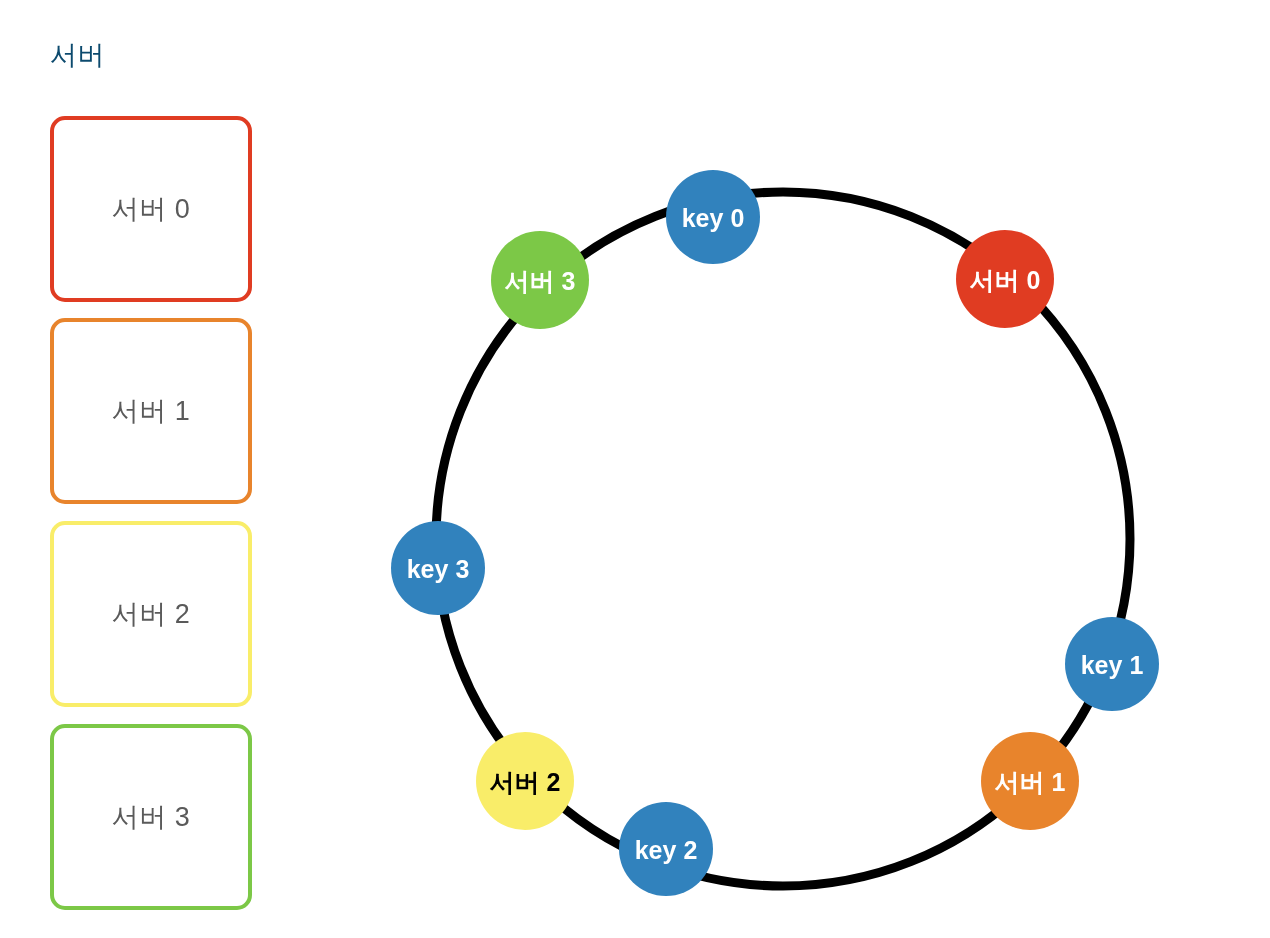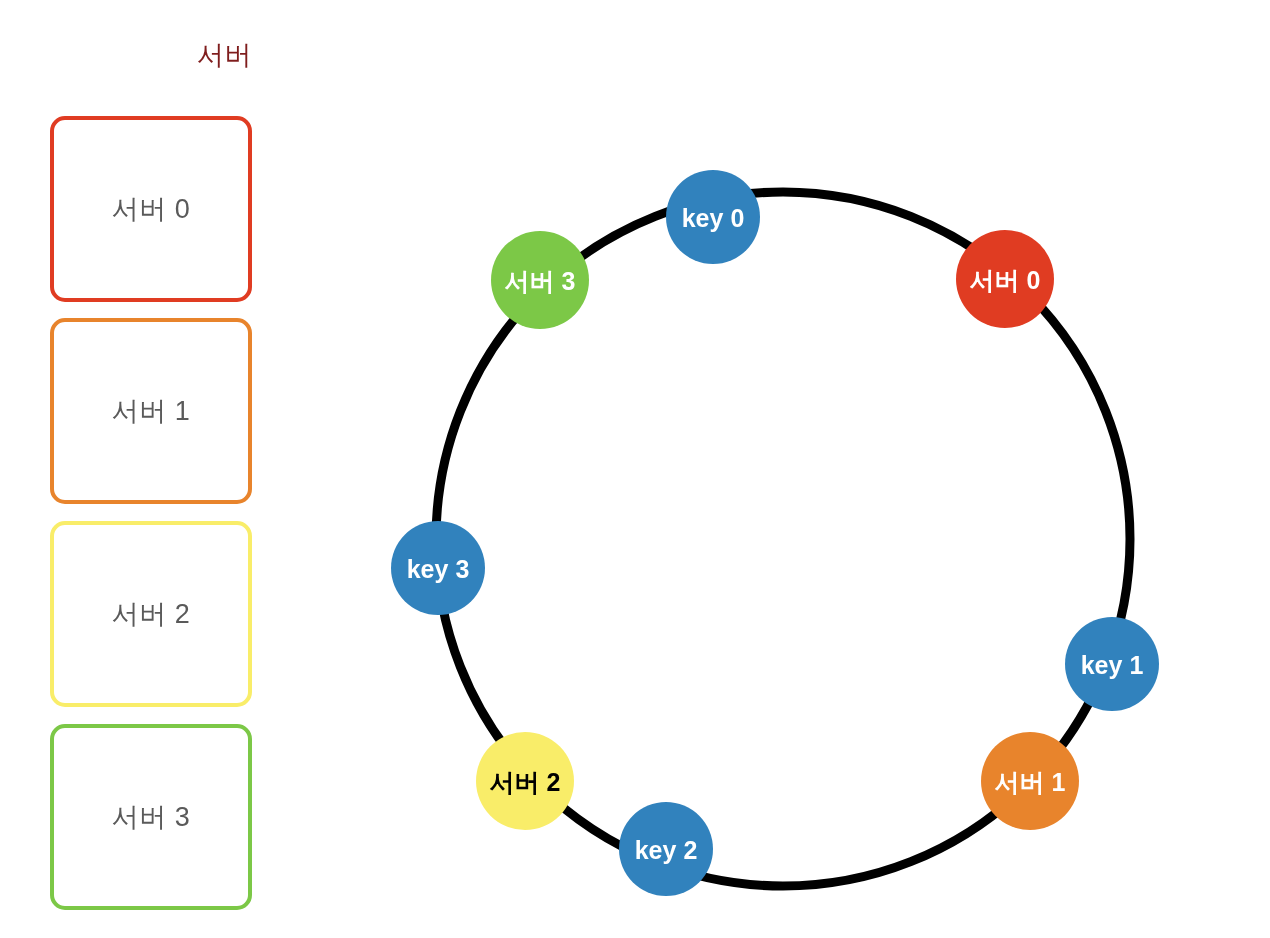--- a/index.html
+++ b/index.html
@@ -22,23 +22,23 @@
     left: 0;
     top: 0;
     width: 310px;
     height: 938px;
   }
   #server-list-title {
     position: absolute;
     left: 50px;
     top: 36px;
     width: 202px;
-    text-align: right;
+    text-align: left;
     font-size: 27px;
-    color: #7f1d1d;
+    color: #0c4a6e;
     letter-spacing: 0.5px;
     line-height: 38px;
     white-space: nowrap;
   }
   .server-box {
     position: absolute;
     left: 50px;
     width: 202px;
     height: 186px;
     box-sizing: border-box;

